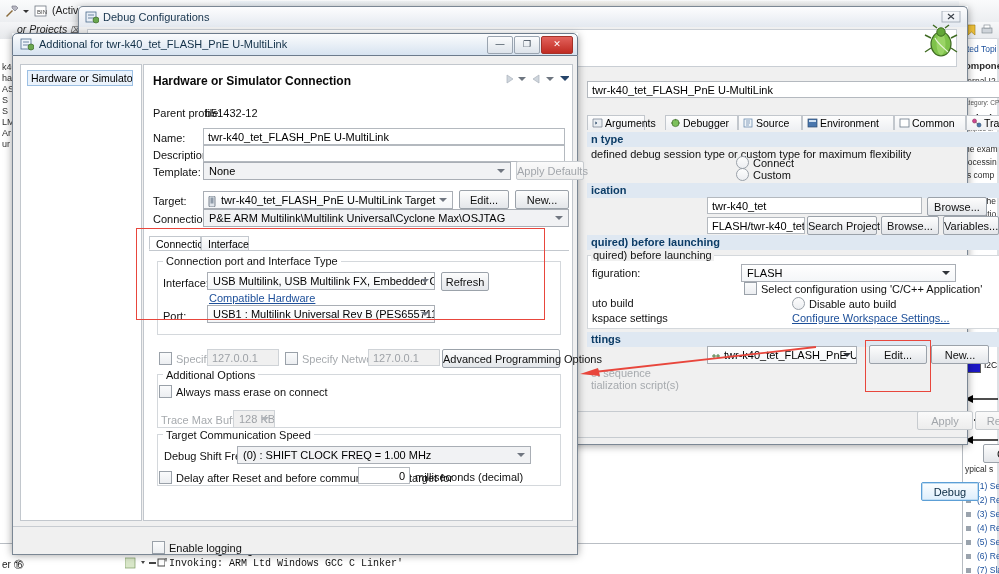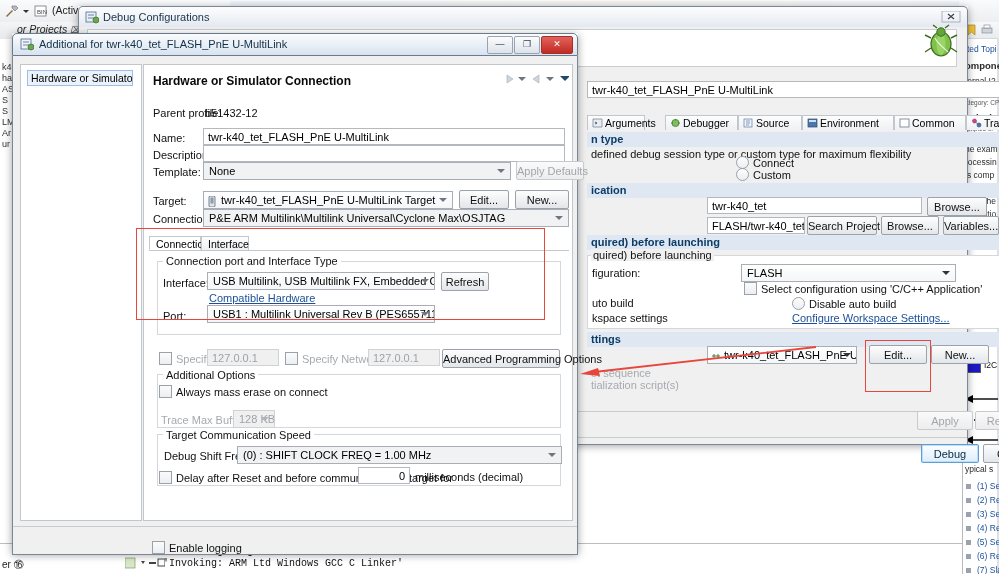--- a/index.html
+++ b/index.html
@@ -85,21 +85,21 @@
   .dc-group-bar { position:absolute; height:15px; background:#dfe8f2; }
   .rad { display:inline-block; width:11px; height:11px; border-radius:50%; border:1px solid #9aa1a9; background:linear-gradient(#fdfdfd,#eceef1); vertical-align:-2px; margin-right:4px;}
   .chk { display:inline-block; width:11px; height:11px; border:1px solid #9aa1a9; background:linear-gradient(#fafbfc,#eceef1); vertical-align:-2px; margin-right:4px;}
   .tfield { position:absolute; background:#fff; border:1px solid #b4b9bf; font-size:11px; padding:2px 0 0 4px; box-sizing:border-box; height:17px; white-space:nowrap; overflow:hidden;}
   .btn {
     position:absolute; height:19px; background:linear-gradient(#fdfdfd,#e3e6ea);
     border:1px solid #9ba2aa; border-radius:2px; font-size:11px; color:#101010;
     text-align:center; line-height:18px; box-sizing:border-box; white-space:nowrap;
   }
   .btn.disabled { color:#a2a6ab; background:linear-gradient(#fafafa,#ededed); border-color:#c7cbcf;}
-  .btn.primary { border:1px solid #5c9fd6; box-shadow:0 0 0 1px #bfdcf2 inset; background:linear-gradient(#fcfeff,#ddeefc);}
+  .btn.primary { border:1px solid #5c9fd6; box-shadow:0 0 0 1px #bfdcf2 inset; background:linear-gradient(#fcfeff,#ddeefc);margin-top:38px;}
   .combo { position:absolute; height:18px; background:linear-gradient(#ffffff,#f4f6f8); border:1px solid #a9aeb5; font-size:11px; box-sizing:border-box; padding:2px 0 0 5px; white-space:nowrap; overflow:hidden;}
   .combo .arw { position:absolute; right:5px; top:6px; width:0;height:0;border-left:4px solid transparent;border-right:4px solid transparent;border-top:4px solid #30343a;}
   .combo.flat { background:#f1f2f4; }
   .lnk { position:absolute; font-size:11px; color:#1d4f99; text-decoration:underline; white-space:nowrap;}
   .dc-footer-sep { position:absolute; left:0; width:888px; height:1px; background:#c6cbd0;}
 
   
   #props { left:12px; top:33px; width:566px; height:520px; }
   #props .dlg-title { height:21px; background:linear-gradient(#fbfcfd,#d7e3f0); border:1px solid #6c7b8c; }
   #props .dlg-body { height:498px; background:#f0f0f0; }
@@ -457,21 +457,21 @@
 
       <div class="gbox" style="left:144px;top:318px;width:402px;height:52px;"></div>
       <div class="gbox-lbl" style="left:150px;top:313px;">Additional Options</div>
       <div class="p-lbl" style="left:146px;top:329px;"><span class="chk"></span><span>Always mass erase on connect</span></div>
       <div class="p-lbl gray" style="left:148px;top:358px;">Trace Max Buffer Size:</div>
       <div class="combo" style="left:220px;top:354px;width:42px;background:#f0f0f0;color:#9ea2a7;border-color:#cfd3d7;"><span>128 KB</span><span class="arw" style="border-top-color:#b0b4b9;"></span></div>
 
       <div class="gbox" style="left:144px;top:378px;width:402px;height:50px;"></div>
       <div class="gbox-lbl" style="left:150px;top:373px;">Target Communication Speed</div>
       <div class="p-lbl" style="left:151px;top:394px;">Debug Shift Freq =</div>
-      <div class="combo flat" style="left:224px;top:390px;width:325px;"><span>(0) : SHIFT CLOCK FREQ = 1.00 MHz</span><span class="arw" style="border-top-color:#707680;"></span></div>
+      <div class="combo flat" style="left:224px;top:390px;width:294px;"><span>(0) : SHIFT CLOCK FREQ = 1.00 MHz</span><span class="arw" style="border-top-color:#707680;"></span></div>
       <div class="p-lbl" style="left:146px;top:415px;"><span class="chk"></span><span>Delay after Reset and before communicating to target for</span></div>
       <div class="tfield" style="left:345px;top:411px;width:52px;text-align:right;padding-right:4px;">0</div>
       <div class="p-lbl" style="left:402px;top:415px;">milliseconds (decimal)</div>
 
       <div class="p-lbl" style="left:139px;top:485px;"><span class="chk"></span><span>Enable logging</span></div>
 
       <div class="p-footer-sep"></div>
 
       <div class="redbox" style="left:123px;top:172px;width:409px;height:92px;"></div>
     </div>

